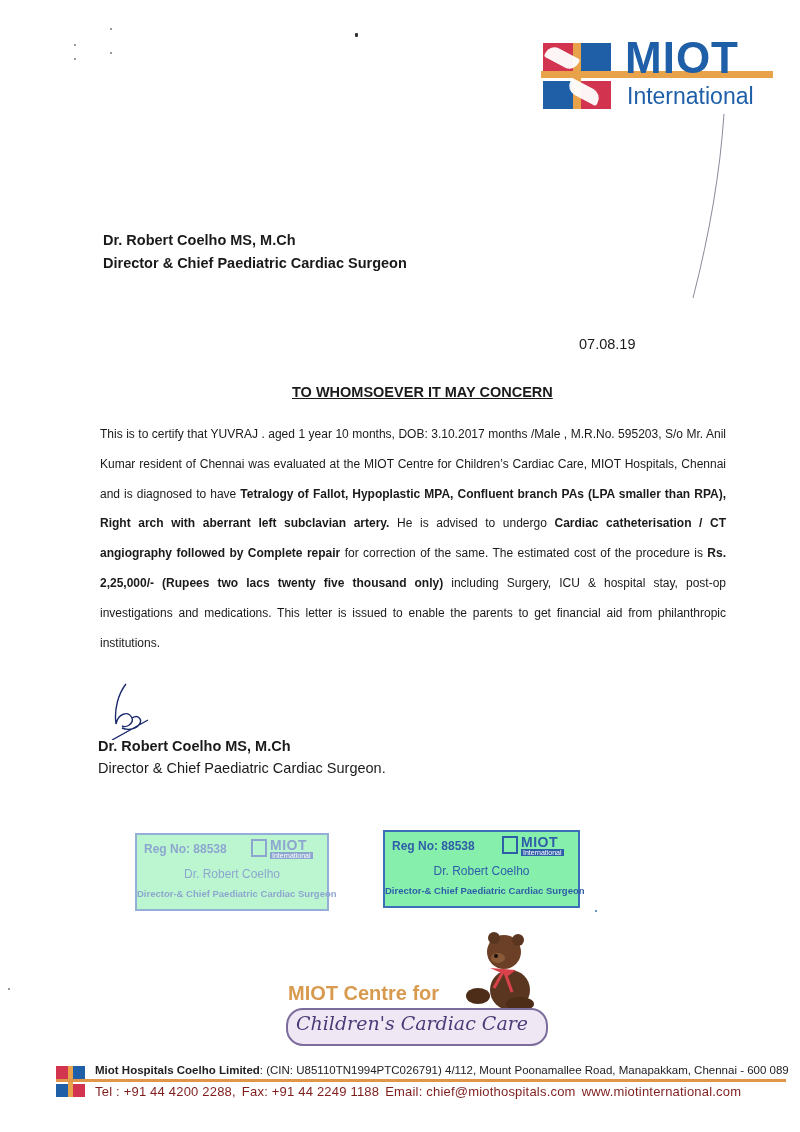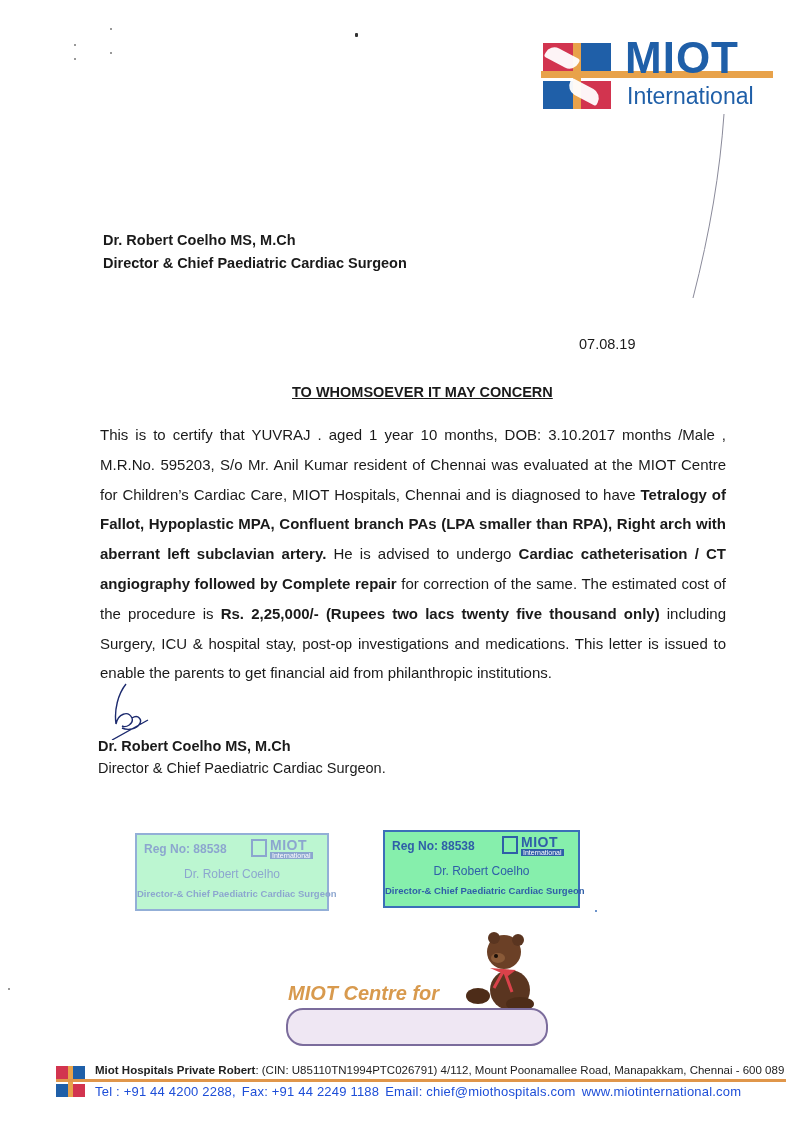--- a/index.html
+++ b/index.html
@@ -21,53 +21,53 @@
   .logo-hand2 { position: absolute; left: 26px; top: 44px; width: 34px; height: 14px; background: #fff; border-radius: 2px 10px 2px 10px; transform: rotate(28deg); opacity: .95; }
   .logo-miot { left: 84px; top: -6px; font-size: 44px; font-weight: bold; color: #1f5fa8; letter-spacing: 1px; }
   .logo-intl { left: 86px; top: 44px; font-size: 23px; color: #1f5fa8; }
 
   
   .pen-line { left: 690px; top: 112px; width: 40px; height: 190px; }
   .hdr-name { left: 103px; top: 232px; font-weight: bold; font-size: 14.5px; }
   .hdr-title { left: 103px; top: 255px; font-weight: bold; font-size: 14.5px; }
   .date { left: 579px; top: 316px; font-size: 14.5px; margin-top: 20px; }
   .subject { left: 292px; top: 384px; font-weight: bold; font-size: 14.5px; text-decoration: underline; }
-  .body-text { left: 100px; top: 420px; width: 626px; font-size: 15px; line-height: 29.8px; text-align: justify; text-align-last: left; }
+  .body-text { left: 100px; top: 420px; width: 626px; font-size: 12px; line-height: 29.8px; text-align: justify; text-align-last: left; }
   .body-text b { font-weight: bold; }
 
   .sig { left: 108px; top: 680px; width: 60px; height: 60px; }
   .sig-name { left: 98px; top: 738px; font-weight: bold; font-size: 14.5px; }
   .sig-title { left: 98px; top: 760px; font-weight: normal; font-size: 14.5px; }
 
   
   .stamp { border: 2px solid #3b6fb8; color: #2f5ea8; background: #86efac; }
   .stamp1 { left: 135px; top: 833px; width: 190px; height: 74px; opacity: .55; }
   .stamp2 { left: 383px; top: 830px; width: 193px; height: 74px; }
   .stamp .reg { position: absolute; left: 7px; top: 7px; font-size: 12px; font-weight: bold; }
   .stamp .smiot { position: absolute; right: 8px; top: 4px; width: 68px; height: 22px; }
   .stamp .smiot .sq { position: absolute; left: 0; top: 0; width: 16px; height: 18px; border: 2px solid #2f5ea8; box-sizing: border-box; }
   .stamp .smiot .st { position: absolute; left: 19px; top: -2px; font-size: 14px; font-weight: bold; letter-spacing: .5px; }
   .stamp .smiot .si { position: absolute; left: 19px; top: 13px; font-size: 7px; background: #2f5ea8; color: #fff; padding: 0 2px; }
   .stamp .dr { position: absolute; left: 0; right: 0; top: 32px; text-align: center; font-size: 12px; }
   .stamp .dt { position: absolute; left: 0; right: 0; top: 53px; text-align: center; font-size: 9.5px; font-weight: bold; white-space: nowrap; }
 
   
   .ccc { left: 286px; top: 930px; width: 270px; height: 118px; }
-  .ccc-top { left: 2px; top: 52px; font-size: 20px; font-weight: bold; color: #d89a4e; font-style: italic; }
+  .ccc-top { left: 2px; top: 52px; font-size: 20px; font-weight: bold; color: #d89a4e; }
   .ccc-pill { left: 0; top: 78px; width: 258px; height: 34px; border: 2px solid #7b6c9c; border-radius: 17px; background: #efe7f3; }
   .ccc-text { left: 10px; top: 82px; font-family: "DejaVu Serif", serif; font-style: italic; font-size: 19px; color: #4a3c78; white-space: nowrap; }
   .bear { left: 178px; top: 0; width: 72px; height: 82px; }
 
   
   .foot-mark { left: 56px; top: 1066px; width: 30px; height: 32px; }
   .foot-mark .q { position: absolute; width: 12px; height: 13px; }
   .foot-bar { left: 56px; top: 1079px; width: 730px; height: 3px; background: #e0964a; }
   .foot-line1 { left: 95px; top: 1064px; font-size: 11.5px; white-space: nowrap; color: #222; }
   .foot-line1 b { font-weight: bold; }
-  .foot-line2 { left: 95px; top: 1084px; font-size: 13px; white-space: nowrap; color: #1d4ed8; letter-spacing: .2px; }
+  .foot-line2 { left: 95px; top: 1084px; font-size: 13px; white-space: nowrap; color: #7f1d1d; letter-spacing: .2px; }
   .foot-line2 span { margin-right: 6px; }
 
   .speck { position: absolute; width: 2px; height: 2px; background: #777; border-radius: 1px; }
 </style>
 </head>
 <body>
 
 <div class="speck" style="left:74px;top:44px"></div>
 <div class="speck" style="left:74px;top:58px"></div>
 <div class="speck" style="left:110px;top:28px"></div>
@@ -140,24 +140,25 @@
     <circle cx="54" cy="10" r="6" fill="#5a3520"></circle>
     <ellipse cx="34" cy="28" rx="7" ry="5" fill="#8a5a38"></ellipse>
     <circle cx="32" cy="26" r="2" fill="#1a0f08"></circle>
     <path d="M26 38 L 52 40 L 44 46 Z" fill="#d9424a"></path>
     <path d="M40 40 L 30 58 M40 40 L 48 62" stroke="#d9424a" stroke-width="3"></path>
     <ellipse cx="14" cy="66" rx="12" ry="8" fill="#4d2c18"></ellipse>
     <ellipse cx="56" cy="74" rx="14" ry="7" fill="#4d2c18"></ellipse>
   </svg>
   <div class="abs ccc-top">MIOT Centre for</div>
   <div class="abs ccc-pill"></div>
+  <div class="abs ccc-text">Children's Cardiac Care</div>
 </div>
 
 <div class="abs foot-mark">
   <div class="q" style="left:0;top:0;background:#d2344f"></div>
   <div class="q" style="left:17px;top:0;background:#1f5fa8"></div>
   <div class="q" style="left:0;top:18px;background:#1f5fa8"></div>
   <div class="q" style="left:17px;top:18px;background:#d2344f"></div>
   <div class="q" style="left:12px;top:0;width:5px;height:31px;background:#e8a24a"></div>
 </div>
 <div class="abs foot-bar"></div>
-<div class="abs foot-line1"><b>Miot Hospitals Private Robert</b><span>: (CIN: U85110TN1994PTC026791) 4/112, Mount Poonamallee Road, Manapakkam, Chennai - 600 089</span></div>
+<div class="abs foot-line1"><b>Miot Hospitals Coelho Limited</b><span>: (CIN: U85110TN1994PTC026791) 4/112, Mount Poonamallee Road, Manapakkam, Chennai - 600 089</span></div>
 <div class="abs foot-line2"><span>Tel : +91 44 4200 2288,</span><span>Fax: +91 44 2249 1188</span><span>Email: chief@miothospitals.com</span><span>www.miotinternational.com</span></div>
 
 </body></html>

